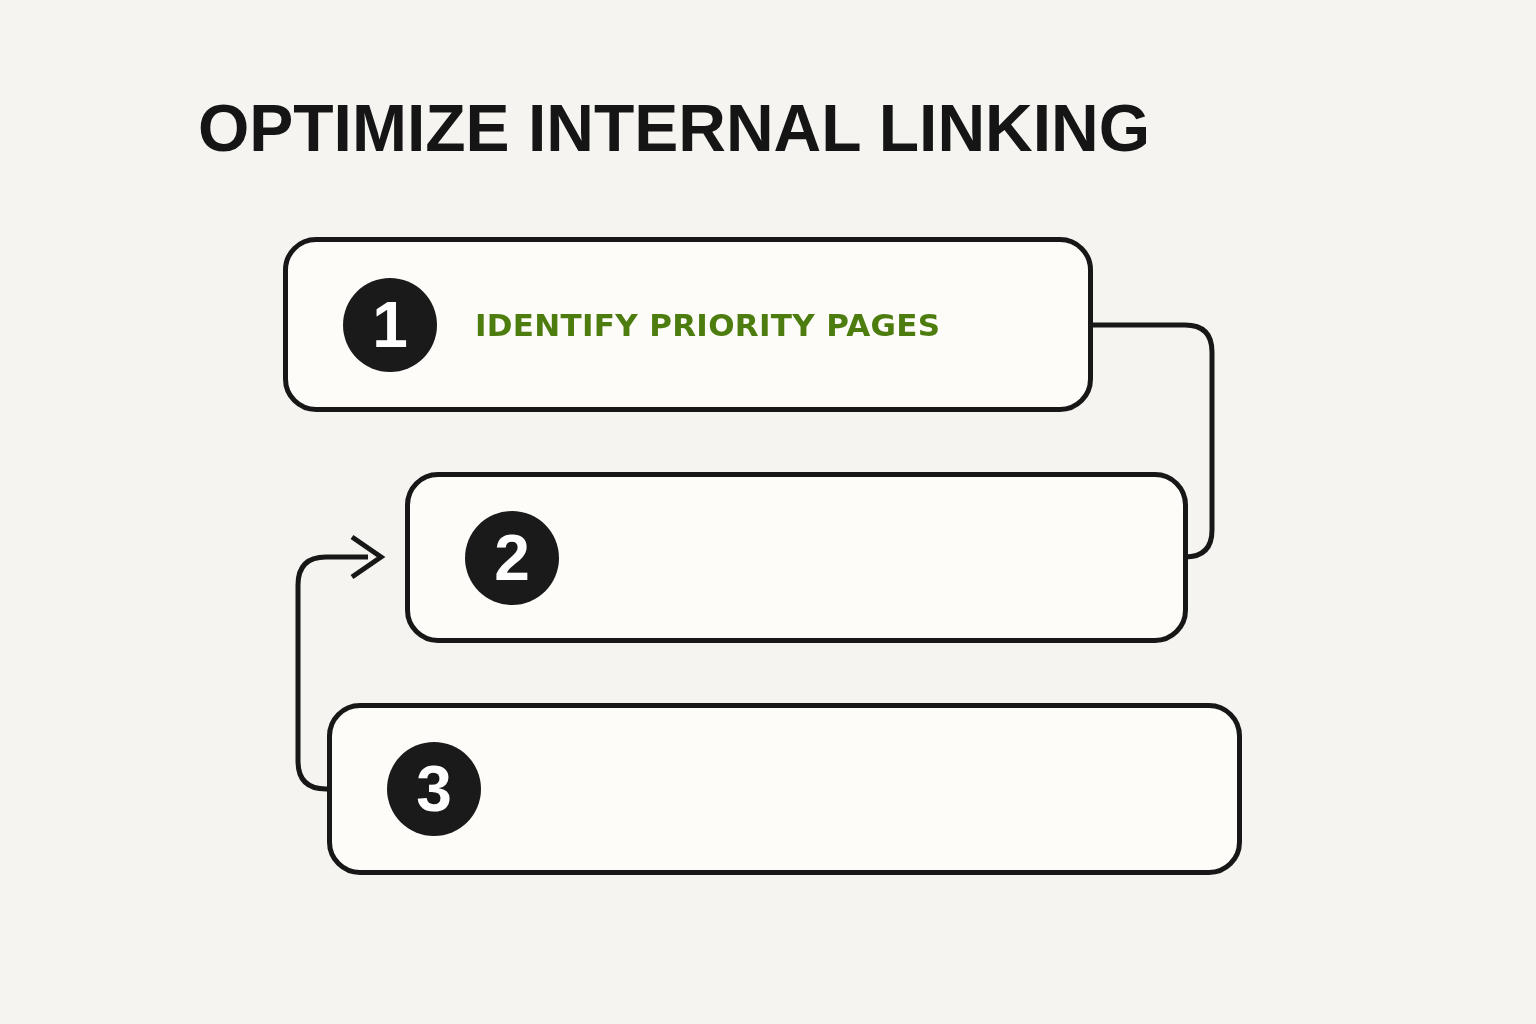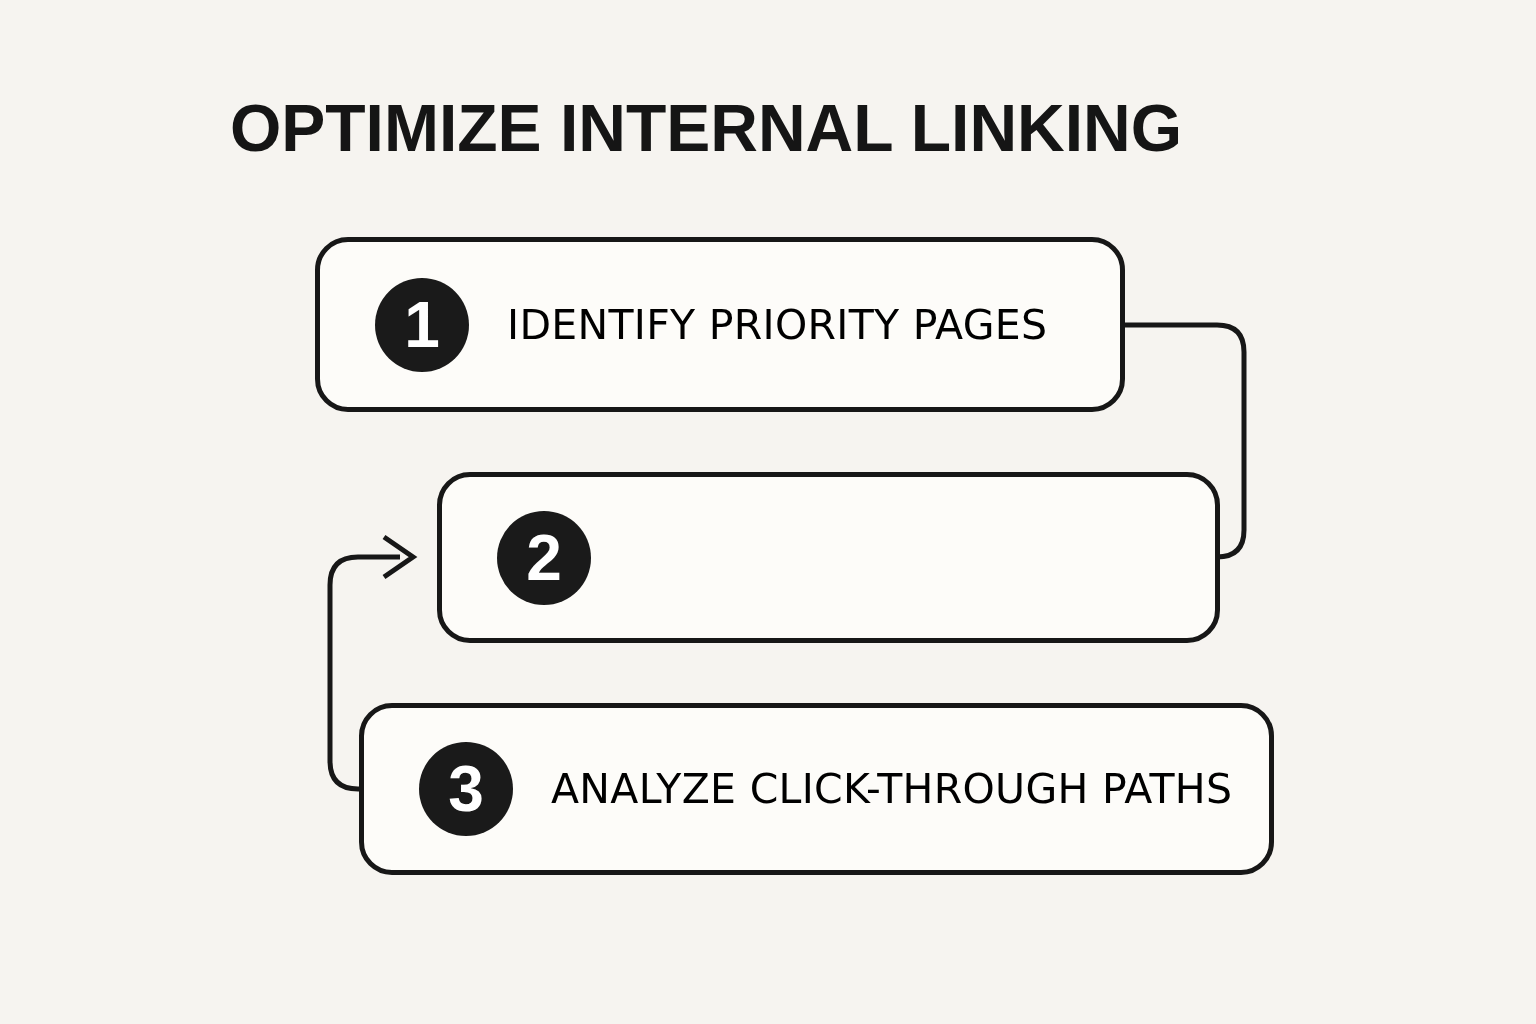--- a/index.html
+++ b/index.html
@@ -7,21 +7,20 @@
     padding: 0;
     background: #f6f4f0;
   }
   .canvas {
     position: relative;
     width: 1348px;
     height: 1024px;
     background: #f6f4f0;
     overflow: hidden;
     font-family: "Liberation Sans", sans-serif;
-    margin-left: 32px;
   }
   .title {
     position: absolute;
     top: 95px;
     left: 0;
     width: 100%;
     text-align: center;
     font-family: "Liberation Sans", sans-serif;
     font-weight: 700;
     font-size: 66px;
@@ -61,24 +60,24 @@
     align-items: center;
     justify-content: center;
     font-family: "Liberation Sans", sans-serif;
     font-weight: 700;
     font-size: 64px;
     line-height: 1;
   }
   .label {
     margin-left: 38px;
     font-family: "DejaVu Sans", sans-serif;
-    font-weight: 400;
-    font-size: 41px;
+    font-weight: 700;
+    font-size: 31px;
     letter-spacing: 0.3px;
-    color: #000000;
+    color: #4d7c0f;
     white-space: nowrap;
   }
 </style>
 </head>
 <body>
 
 <div class="canvas">
 
   <div class="title">OPTIMIZE INTERNAL LINKING</div>
 
@@ -98,16 +97,15 @@
   <div class="card card-2">
     <div class="badge">
       <span>2</span>
     </div>
   </div>
 
   <div class="card card-3">
     <div class="badge">
       <span>3</span>
     </div>
-    <div class="label">ANALYZE CLICK-THROUGH PATHS</div>
   </div>
 
 </div>
 
 </body></html>

